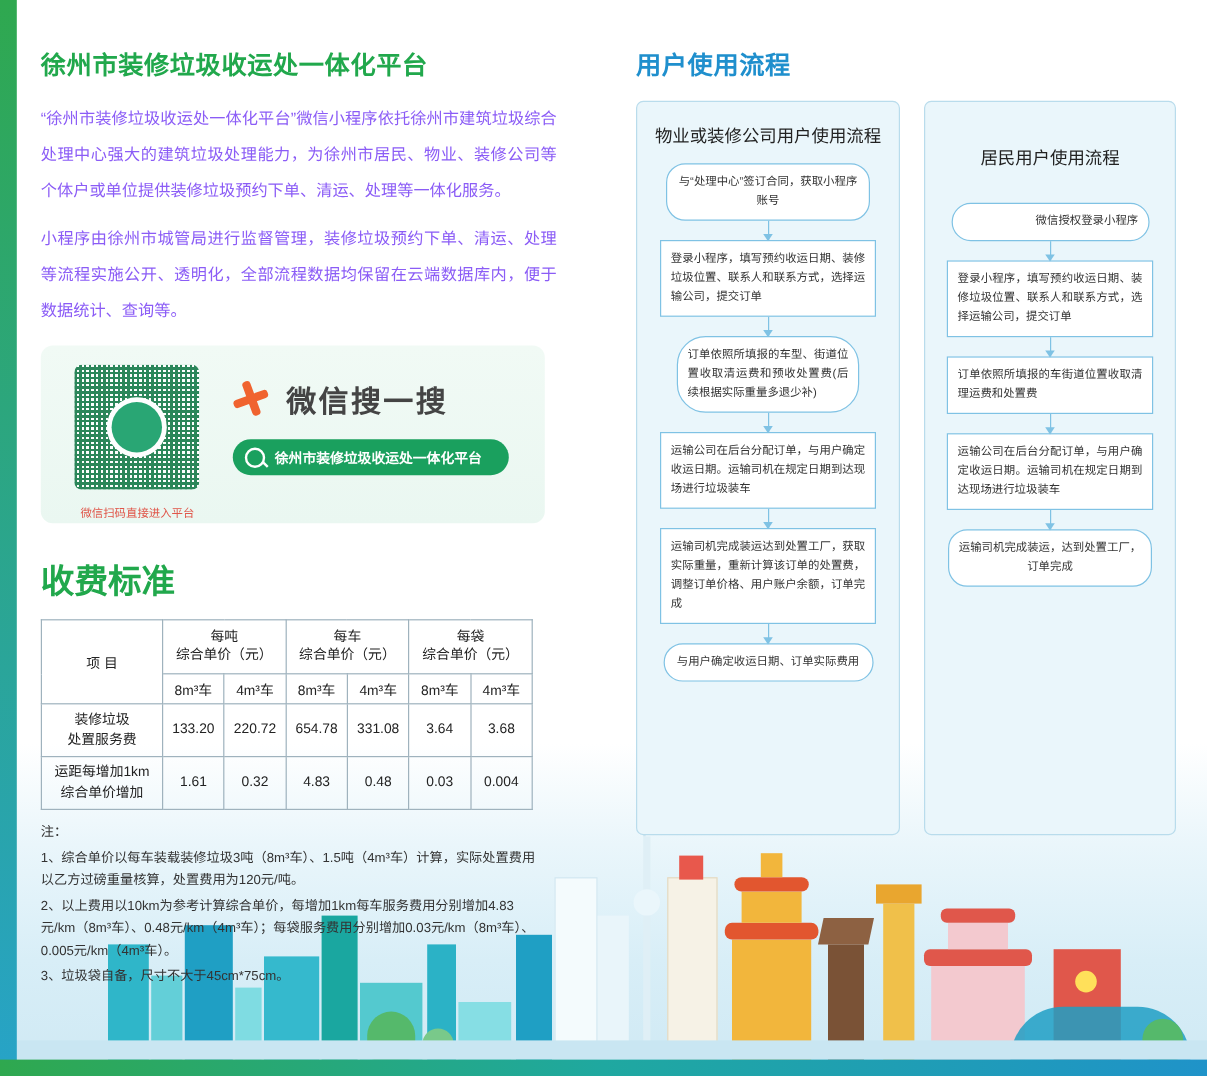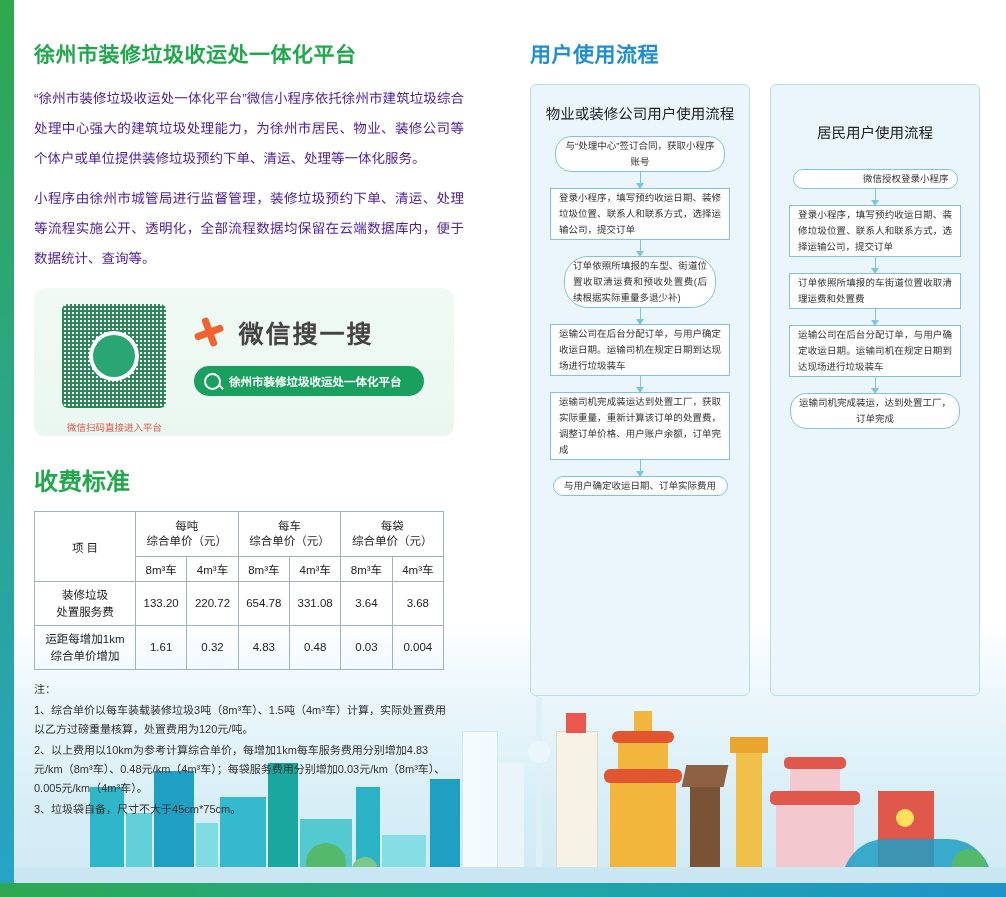--- a/index.html
+++ b/index.html
@@ -34,25 +34,25 @@
   #content{position:relative;z-index:2;width:1006px;height:897px;}
 
   .col-left{position:absolute;left:34px;top:38px;width:430px;}
   .col-right{position:absolute;left:530px;top:38px;width:450px;}
 
   h1.sec-title{
     font-size:21px;color:#21a84c;margin:0 0 16px 0;font-weight:bold;letter-spacing:.5px;
   }
   h1.sec-title.blue{color:#1f8fcd;}
   h2.sec-title2{
-    font-size:24px;color:#21a84c;margin:4px 0 14px 0;font-weight:bold;
+    font-size:28px;color:#21a84c;margin:4px 0 14px 0;font-weight:bold;
   }
 
   p.para{
-    font-size:13.5px;color:#4c1d95;line-height:30px;margin:0 0 10px 0;text-align:justify;
+    font-size:13.5px;color:#8b5cf6;line-height:30px;margin:0 0 10px 0;text-align:justify;
   }
 
   
   .wx-card{
     margin-top:14px;
     width:420px;height:148px;
     background:linear-gradient(180deg,#f1faf5 0%,#eaf7f1 100%);
     border-radius:10px;
     position:relative;
   }
@@ -122,21 +122,21 @@
   }
   #panel-a{left:0;width:218px;height:610px;}
   #panel-b{left:240px;width:208px;height:610px;}
   .panel-title{
     text-align:center;font-size:14.5px;color:#222;line-height:23px;
     padding:18px 10px 0 10px;
   }
   .fbox{
     margin:0 auto;background:#fff;border:1px solid #7fc2e4;
     font-size:9.5px;color:#333;line-height:16px;
-    padding:1px 8px;box-sizing:border-box;text-align:justify;
+    padding:7px 8px;box-sizing:border-box;text-align:justify;
   }
   .fbox.round{border-radius:16px;text-align:center;}
   .arrow{
     width:1px;height:16px;background:#7fc2e4;margin:0 auto;position:relative;
   }
   .arrow:after{
     content:"";position:absolute;left:-3.5px;bottom:-1px;
     border-left:4px solid transparent;border-right:4px solid transparent;
     border-top:6px solid #7fc2e4;
   }

